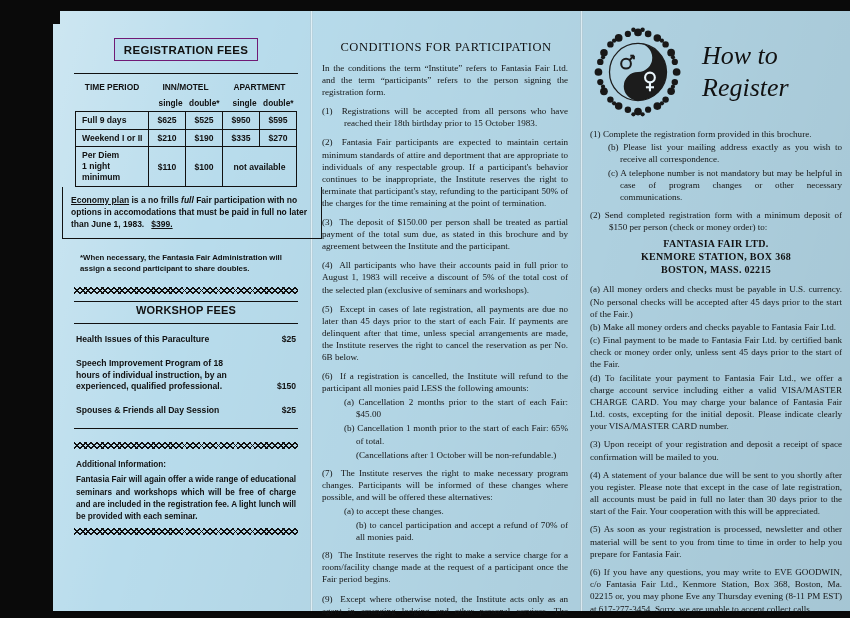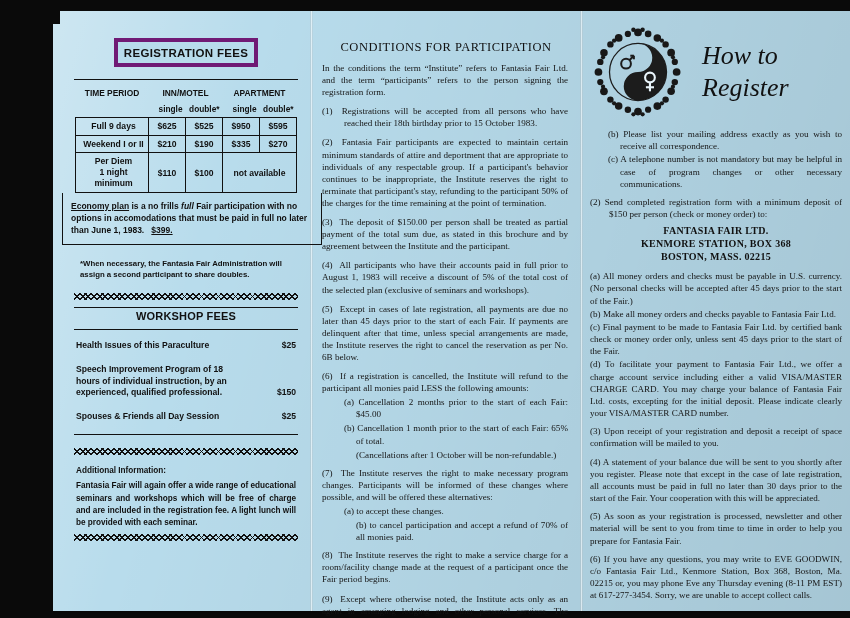--- a/index.html
+++ b/index.html
@@ -29,36 +29,36 @@
   .fold.f2{left:528px;}
 
   
   .col{position:absolute;top:0;height:601px;z-index:10;}
   .col1{left:10px;width:248px;}
   .col2{left:266px;width:256px;}
   .col3{left:536px;width:258px;}
 
   
   .feeTitleWrap{margin:28px auto 0;width:144px;}
-  .feeTitleBox{border:4px solid #701a75;padding:2px;position:relative;background:#b8dcec;}
+  .feeTitleBox{border:1px solid #701a75;padding:2px;position:relative;background:#b8dcec;}
   .feeTitleBox:before{content:"";position:absolute;inset:2px;border:1px solid #222;}
   .feeTitle{font-family:"Liberation Sans",sans-serif;font-weight:bold;font-size:11.5px;
             letter-spacing:.3px;text-align:center;color:#111;padding:3px 2px 2px;position:relative;
             background:#b8dcec;}
   .hr-solid{border:0;border-top:1.6px solid #111;margin:12px 12px 0;}
   .hr-thin{border:0;border-top:1.4px solid #111;margin:7px 12px 0;}
 
   table.fees{width:222px;margin:7px auto 0;border-collapse:collapse;
              font-family:"Liberation Sans",sans-serif;font-size:8.6px;color:#111;}
   table.fees th{font-weight:bold;padding:1px 2px 3px;text-align:center;font-size:8.4px;}
   table.fees th.tp{text-align:center;}
   table.fees td{padding:3px 3px;font-weight:bold;}
   .subhead td{font-weight:bold;text-align:right;padding-bottom:6px;font-size:8.3px;}
   .grid td{border:1.4px solid #111;}
-  .grid td.lbl{text-align:center;padding-left:6px;line-height:1.25;}
+  .grid td.lbl{text-align:left;padding-left:6px;line-height:1.25;}
   .grid td.num{text-align:center;width:30px;}
   .grid td.na{text-align:center;}
   .econ{border:1.4px solid #111;border-top:0;padding:7px 8px 8px;font-family:"Liberation Sans",sans-serif;
         font-size:8.5px;line-height:1.42;color:#111;font-weight:bold;}
   .econ u{text-decoration:underline;}
   .econ i{font-style:italic;}
   .note{margin:13px 18px 0;font-family:"Liberation Sans",sans-serif;font-size:7.8px;
         line-height:1.45;color:#111;font-weight:bold;}
 
   .zig{height:7px;margin:13px 12px 0;overflow:hidden;
@@ -284,20 +284,21 @@
           </svg>
         </div>
 
         <div class="howto">
           <div>How to</div>
           <div>Register</div>
         </div>
       </div>
 
       <div class="reg">
+        <p class="ind tight">(1) Complete the registration form provided in this brochure.</p>
         <p class="sub">(b) Please list your mailing address exactly as you wish to receive all correspondence.</p>
         <p class="sub" style="margin-bottom:6px">(c) A telephone number is not mandatory but may be helpful in case of program changes or other necessary communications.</p>
         <p class="ind" style="margin-bottom:3px">(2) Send completed registration form with a minimum deposit of $150 per person (check or money order) to:</p>
         <div class="addr">
           <div>FANTASIA FAIR LTD.</div>
           <div>KENMORE STATION, BOX 368</div>
           <div>BOSTON, MASS. 02215</div>
         </div>
         <p class="tight">(a) All money orders and checks must be payable in U.S. currency.  (No personal checks will be accepted after 45 days prior to the start of the Fair.)</p>
         <p class="tight">(b) Make all money orders and checks payable to Fantasia Fair Ltd.</p>

